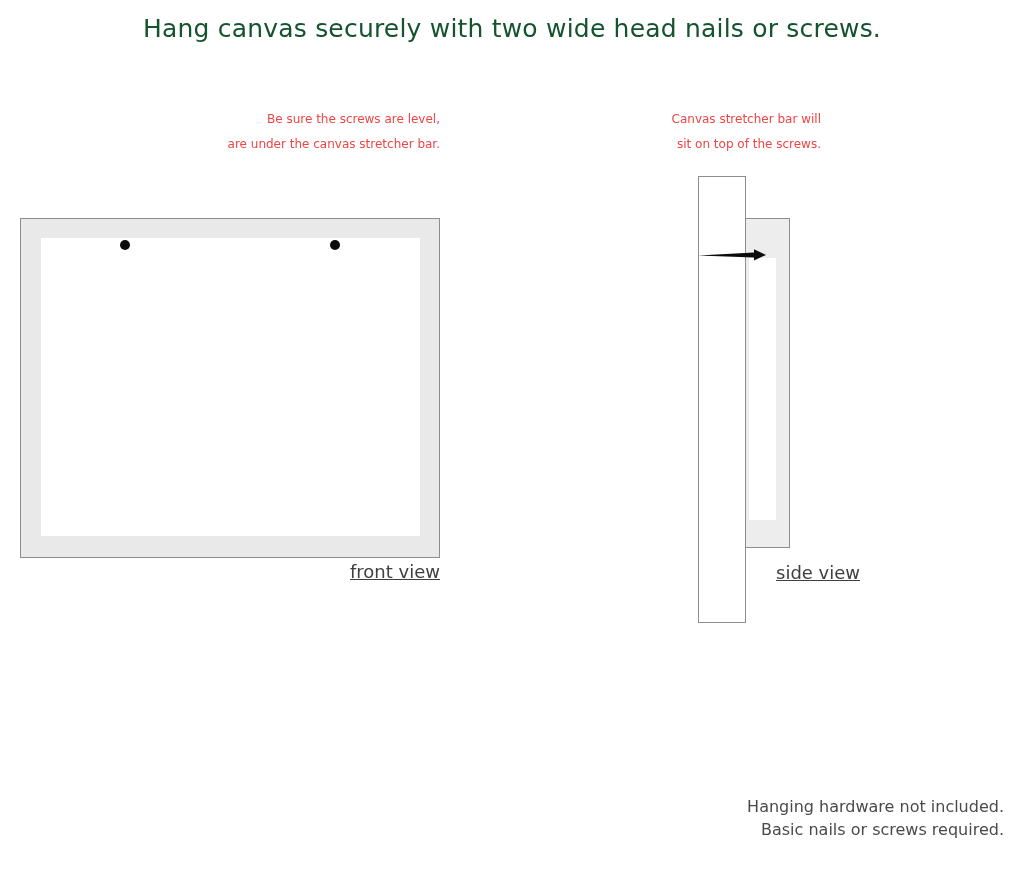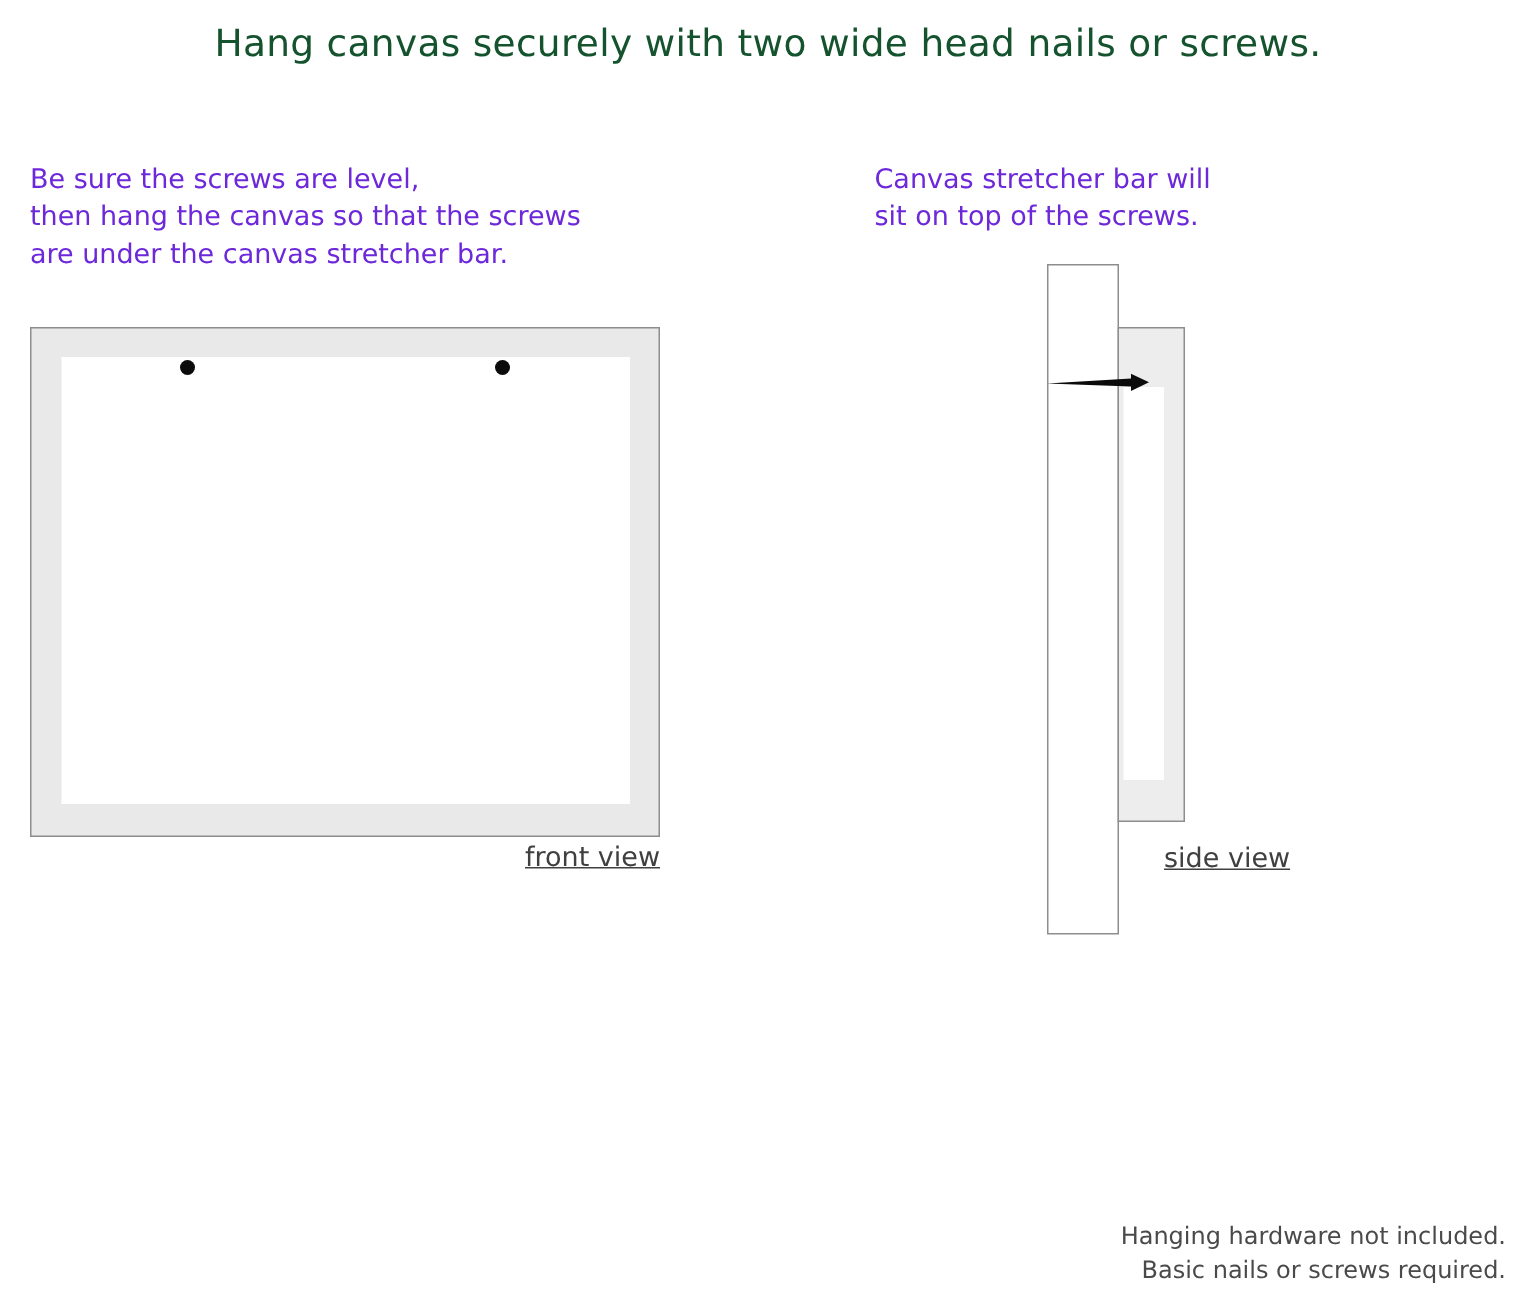--- a/index.html
+++ b/index.html
@@ -26,24 +26,24 @@
     font-size: 25px;
     font-weight: 400;
     letter-spacing: 0.2px;
     color: #14532d;
     white-space: nowrap;
   }
 
   
   .caption {
     position: absolute;
-    text-align: left;
-    font-size: 18px;
+    text-align: right;
+    font-size: 12px;
     line-height: 25px;
-    color: #6d28d9;
+    color: #ef4444;
   }
   .caption-left {
     left: 20px;
     top: 107px;
     width: 420px;
   }
   .caption-right {
     left: 583px;
     top: 107px;
     width: 238px;
@@ -141,21 +141,20 @@
     overflow: visible;
   }
 </style>
 </head>
 <body>
 
 <div class="headline">Hang canvas securely with two wide head nails or screws.</div>
 
 <div class="caption caption-left">
   <span class="caption-line">Be sure the screws are level,</span>
-  <span class="caption-line">then hang the canvas so that the screws</span>
   <span class="caption-line">are under the canvas stretcher bar.</span>
 </div>
 
 <div class="caption caption-right">
   <span class="caption-line">Canvas stretcher bar will</span>
   <span class="caption-line">sit on top of the screws.</span>
 </div>
 
 <div class="front-wrap">
   <div class="front-frame"></div>
@@ -169,16 +168,16 @@
   <div class="wall-piece"></div>
   <div class="canvas-side"></div>
   <div class="canvas-side-inner"></div>
   <svg class="screw-side" viewBox="0 0 75 14">
     <path d="M0 7.6 L56 4.4 L56 9.6 Z" fill="#0b0b0b"></path>
     <path d="M56 1.2 L68 6.9 L56 12.6 Z" fill="#0b0b0b"></path>
   </svg>
 </div>
 <div class="view-label side-label">side view</div>
 
-<div class="caption" style="left:604px; top:812px; width:400px; text-align:right; font-size:16px; line-height:23px; color:#4a4a4a;">
+<div class="caption" style="left:604px; top:795px; width:400px; text-align:right; font-size:16px; line-height:23px; color:#4a4a4a;">
   <span class="caption-line">Hanging hardware not included.</span>
   <span class="caption-line">Basic nails or screws required.</span>
 </div>
 
 </body></html>

